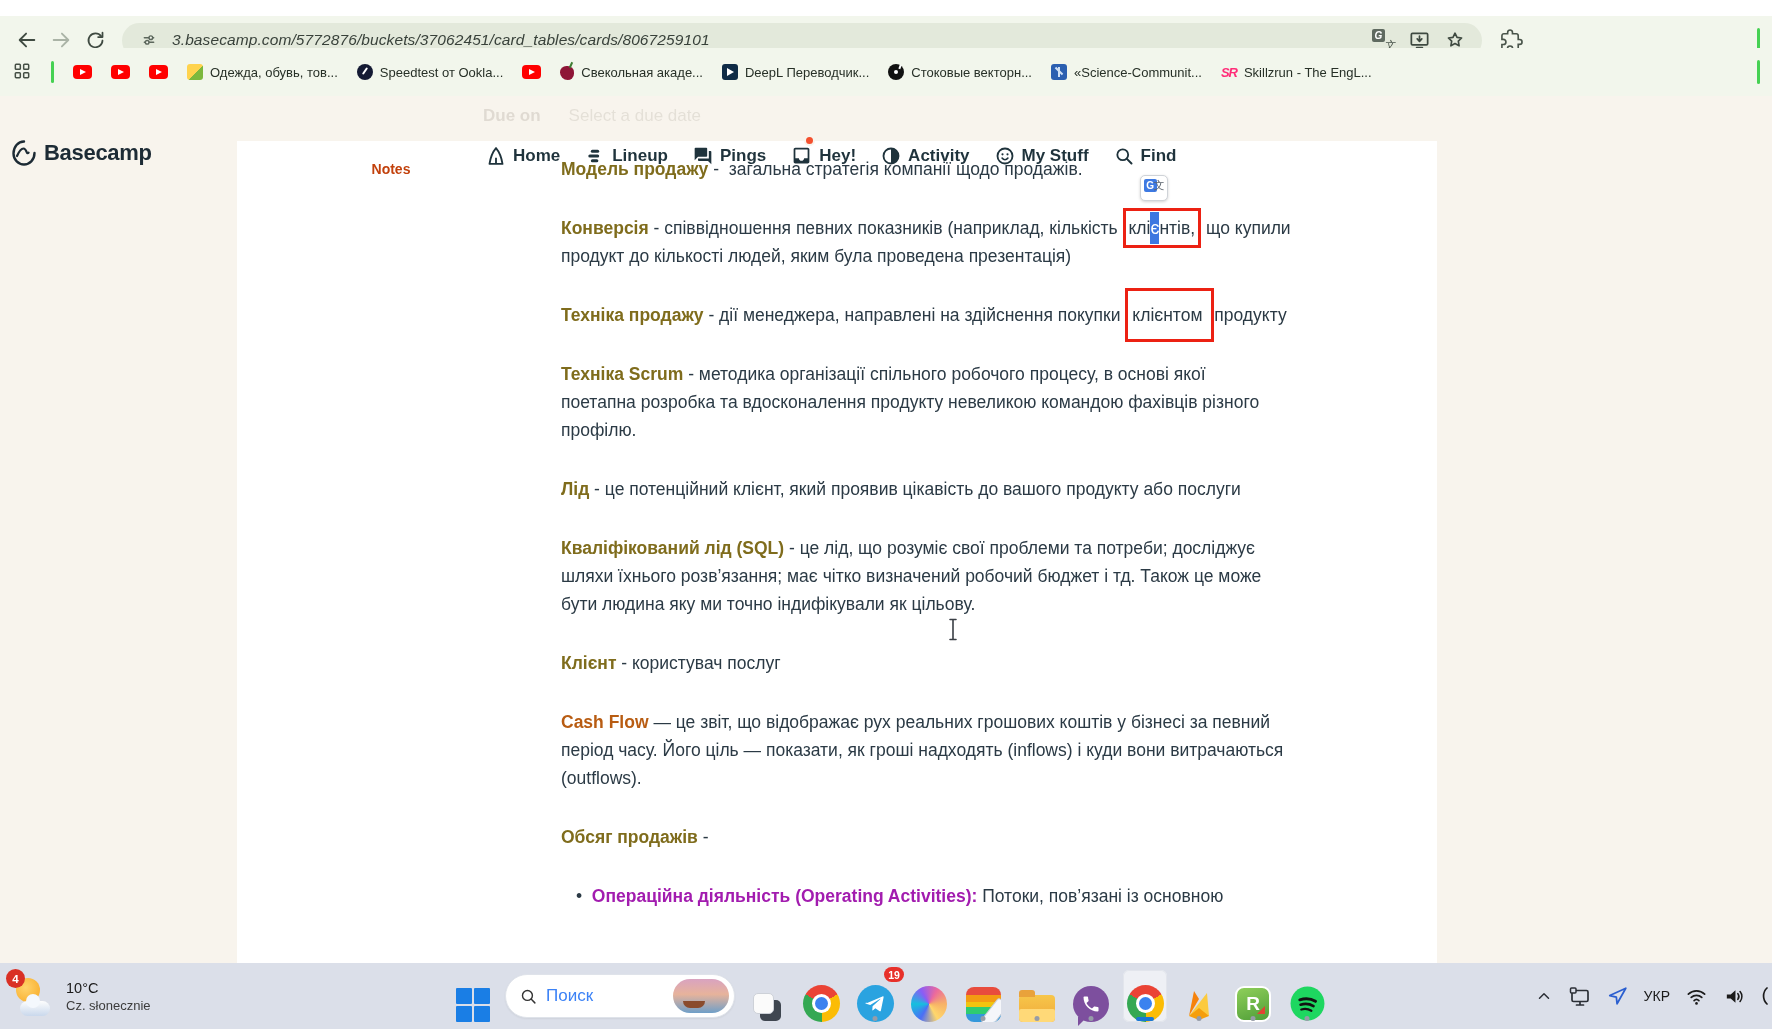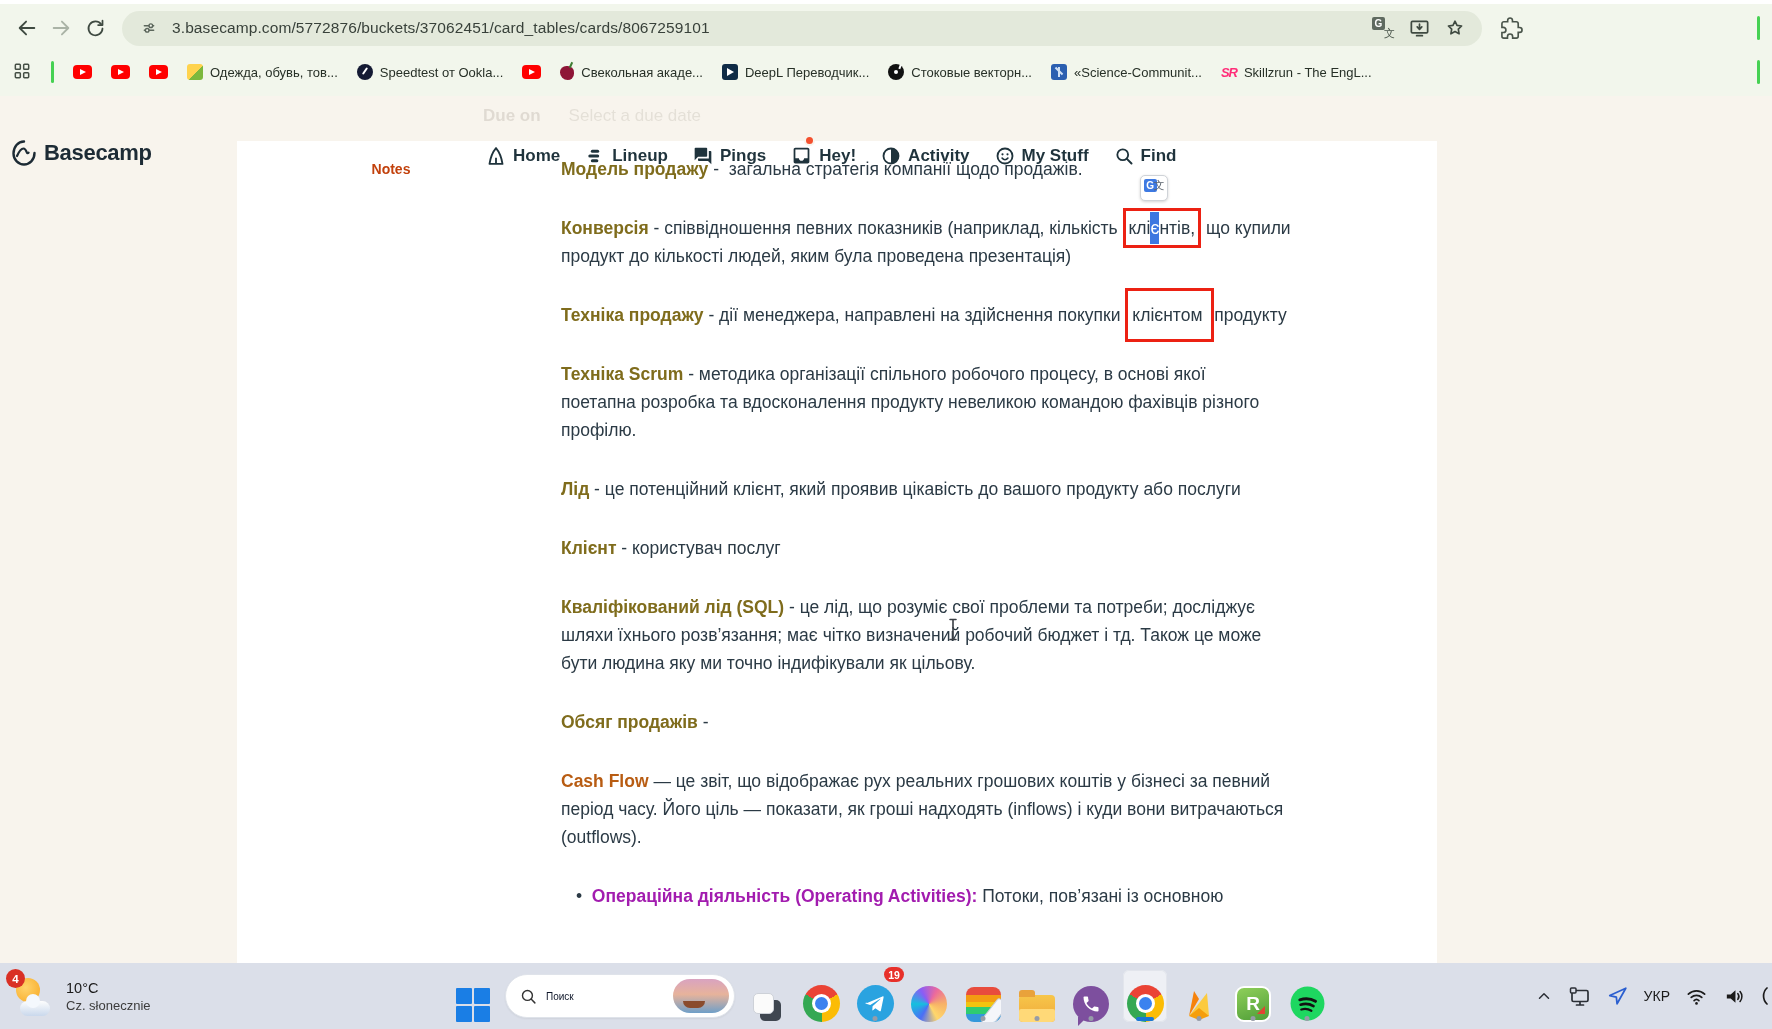--- a/index.html
+++ b/index.html
@@ -1,19 +1,19 @@
 <!DOCTYPE html>
 <html><head>
 <meta charset="utf-8">
 <style>
   * { box-sizing: border-box; margin: 0; padding: 0; }
   html,body { width:1772px; height:1029px; overflow:hidden; font-family:"Liberation Sans",sans-serif; background:#fff; position:relative; }
 
   
-  .topbar { position:absolute; top:4px; left:0; right:0; height:48px; background:#f2f6ec; display:flex; align-items:center; padding:0 10px; }
+  .topbar { position:absolute; top:16px; left:0; right:0; height:48px; background:#f2f6ec; display:flex; align-items:center; padding:0 10px;font-style:italic; }
   .nav-btn { width:34px; height:34px; border-radius:50%; display:flex; align-items:center; justify-content:center; flex:none; }
   .urlpill { margin-left:10px; height:35px; width:1360px; background:#e3e9db; border-radius:18px; display:flex; align-items:center; padding:0 14px; gap:10px; }
   .url-text { flex:1; font-size:15.5px; color:#38413a; letter-spacing:.1px; white-space:nowrap; overflow:hidden; }
   .pill-ic { width:26px; height:26px; display:flex; align-items:center; justify-content:center; flex:none; position:relative; }
   .gt-sq { position:absolute; left:2px; top:2px; width:13px; height:13px; background:#5f6a60; border-radius:2px; color:#fff; font-size:10px; font-weight:700; display:flex; align-items:center; justify-content:center; }
   .gt-wn { position:absolute; right:1px; bottom:0; font-size:11px; color:#49544a; }
   .ext-ic { margin-left:16px; }
   .edge-green { position:absolute; right:12px; width:3px; height:24px; background:#46d153; border-radius:2px; }
 
   .bookmarks { position:absolute; top:48px; left:0; right:0; height:48px; background:#f2f6ec; display:flex; align-items:center; padding:0 12px; gap:19px; font-size:13px; color:#273027; }
@@ -73,21 +73,21 @@
   .w-cloud { position:absolute; left:10px; bottom:2px; width:30px; height:15px; border-radius:10px; background:linear-gradient(180deg,#fdfdfd,#c9d8ec); }
   .w-cloud::before { content:""; position:absolute; left:6px; top:-7px; width:14px; height:14px; border-radius:50%; background:#f4f8fd; }
   .w-badge { position:absolute; left:-4px; top:-5px; width:19px; height:19px; border-radius:50%; background:#d93025; color:#fff; font-size:11.5px; font-weight:700; display:flex; align-items:center; justify-content:center; z-index:2; }
   .w-temp { font-size:14.5px; color:#1a1a1a; }
   .w-desc { font-size:13px; color:#3c3c3c; margin-top:2px; }
 
   .tb-center { position:absolute; left:50%; top:0; height:100%; display:flex; align-items:center; gap:10px; transform:translateX(-435px); }
   .start-logo { width:34px; height:34px; display:grid; grid-template-columns:16px 16px; grid-template-rows:16px 16px; gap:2px; }
   .start-logo i { background:#1a7ee5; border-radius:1px; }
   .search-pill { width:230px; height:44px; background:#fff; border:1px solid #dfe3ea; border-radius:22px; display:flex; align-items:center; gap:9px; padding:0 5px 0 14px; box-shadow:0 1px 2px rgba(0,0,0,.06); }
-  .search-text { font-size:10px; color:#0f172a; flex:1; }
+  .search-text { font-size:17px; color:#3b82f6; flex:1; }
   .search-img { width:56px; height:34px; border-radius:17px; background:linear-gradient(180deg,#d9a3c0 0%,#e7b39b 45%,#6f9fc8 100%); position:relative; overflow:hidden; }
   .search-img::after { content:""; position:absolute; left:10px; bottom:5px; width:22px; height:7px; background:#8a4b2d; border-radius:0 0 8px 8px; }
   .tb-icon { width:44px; height:52px; display:flex; align-items:flex-end; justify-content:center; position:relative; border-radius:6px; }
   .tb-icon.active { background:#eef0f5; box-shadow:0 0 0 1px #e2e5ec inset; }
   .run-dot { position:absolute; bottom:1px; left:50%; transform:translateX(-50%); width:5px; height:5px; border-radius:50%; background:#969ca8; }
   .active-pill { position:absolute; bottom:1px; left:50%; transform:translateX(-50%); width:18px; height:4px; border-radius:2px; background:#1a77d4; }
   .tview { position:relative; width:30px; height:30px; }
   .tview-back { position:absolute; right:1px; bottom:1px; width:21px; height:21px; background:#3f4650; border-radius:5px; }
   .tview-front { position:absolute; left:1px; top:1px; width:21px; height:21px; background:#fbfbfb; border:1px solid #cdd1d8; border-radius:5px; }
   .chrome { width:37px; height:37px; border-radius:50%; background:conic-gradient(from 300deg,#ea4335 0 120deg,#fbbc05 0 240deg,#34a853 0 360deg); position:relative; }
@@ -294,28 +294,28 @@
       <div class="notes-label">Notes</div>
       <div class="notes-paragraphs" id="notes-paragraphs">
           <div class="note-p"><span class="term">Модель продажу</span><span> -  загальна стратегія компанії щодо продажів.</span></div>
           <div class="note-p"><span class="term">Конверсія</span><span> - співвідношення певних показників (наприклад, кількість </span><span class="box1"><span>клі</span><span class="sel">є</span><span>нтів,</span><span class="gtranslate-pop"><span class="gt-g">G</span><span class="gt-wen">文</span></span></span><span> що купили
 продукт до кількості людей, яким була проведена презентація)</span></div>
           <div class="note-p"><span class="term">Техніка продажу</span><span> - дії менеджера, направлені на здійснення покупки </span><span class="box2"><span>клієнтом </span></span><span>продукту</span></div>
           <div class="note-p"><span class="term">Техніка Scrum</span><span> - методика організації спільного робочого процесу, в основі якої
 поетапна розробка та вдосконалення продукту невеликою командою фахівців різного
 профілю.</span></div>
           <div class="note-p"><span class="term">Лід</span><span> - це потенційний клієнт, який проявив цікавість до вашого продукту або послуги</span></div>
-          <div class="note-p"><span class="term">Клієнт</span><span> - користувач послуг</span></div>
           <div class="note-p"><span class="term">Кваліфікований лід (SQL)</span><span> - це лід, що розуміє свої проблеми та потреби; досліджує
 шляхи їхнього розв’язання; має чітко визначений робочий бюджет і тд. Також це може
 бути людина яку ми точно індифікували як цільову.</span></div>
-          <div class="note-p"><span class="term">Обсяг продажів</span><span> -</span></div>
+          <div class="note-p"><span class="term">Клієнт</span><span> - користувач послуг</span></div>
           <div class="note-p"><span class="cash">Cash Flow</span><span> — це звіт, що відображає рух реальних грошових коштів у бізнесі за певний
 період часу. Його ціль — показати, як гроші надходять (inflows) і куди вони витрачаються
 (outflows).</span></div>
+          <div class="note-p"><span class="term">Обсяг продажів</span><span> -</span></div>
           <div class="note-p indent"><span>•&nbsp; </span><span class="bold">Операційна діяльність (Operating Activities):</span><span> Потоки, пов’язані із основною</span></div>
         </div>
     </div>
   </div>
 
   <svg class="caret" width="12" height="23" viewBox="0 0 12 23">
     <path d="M3 1.5h6M6 1.5v20M3 21.5h6" fill="none" stroke="#3a3f45" stroke-width="1.6" stroke-linecap="round"></path>
   </svg>
 </div>
 

